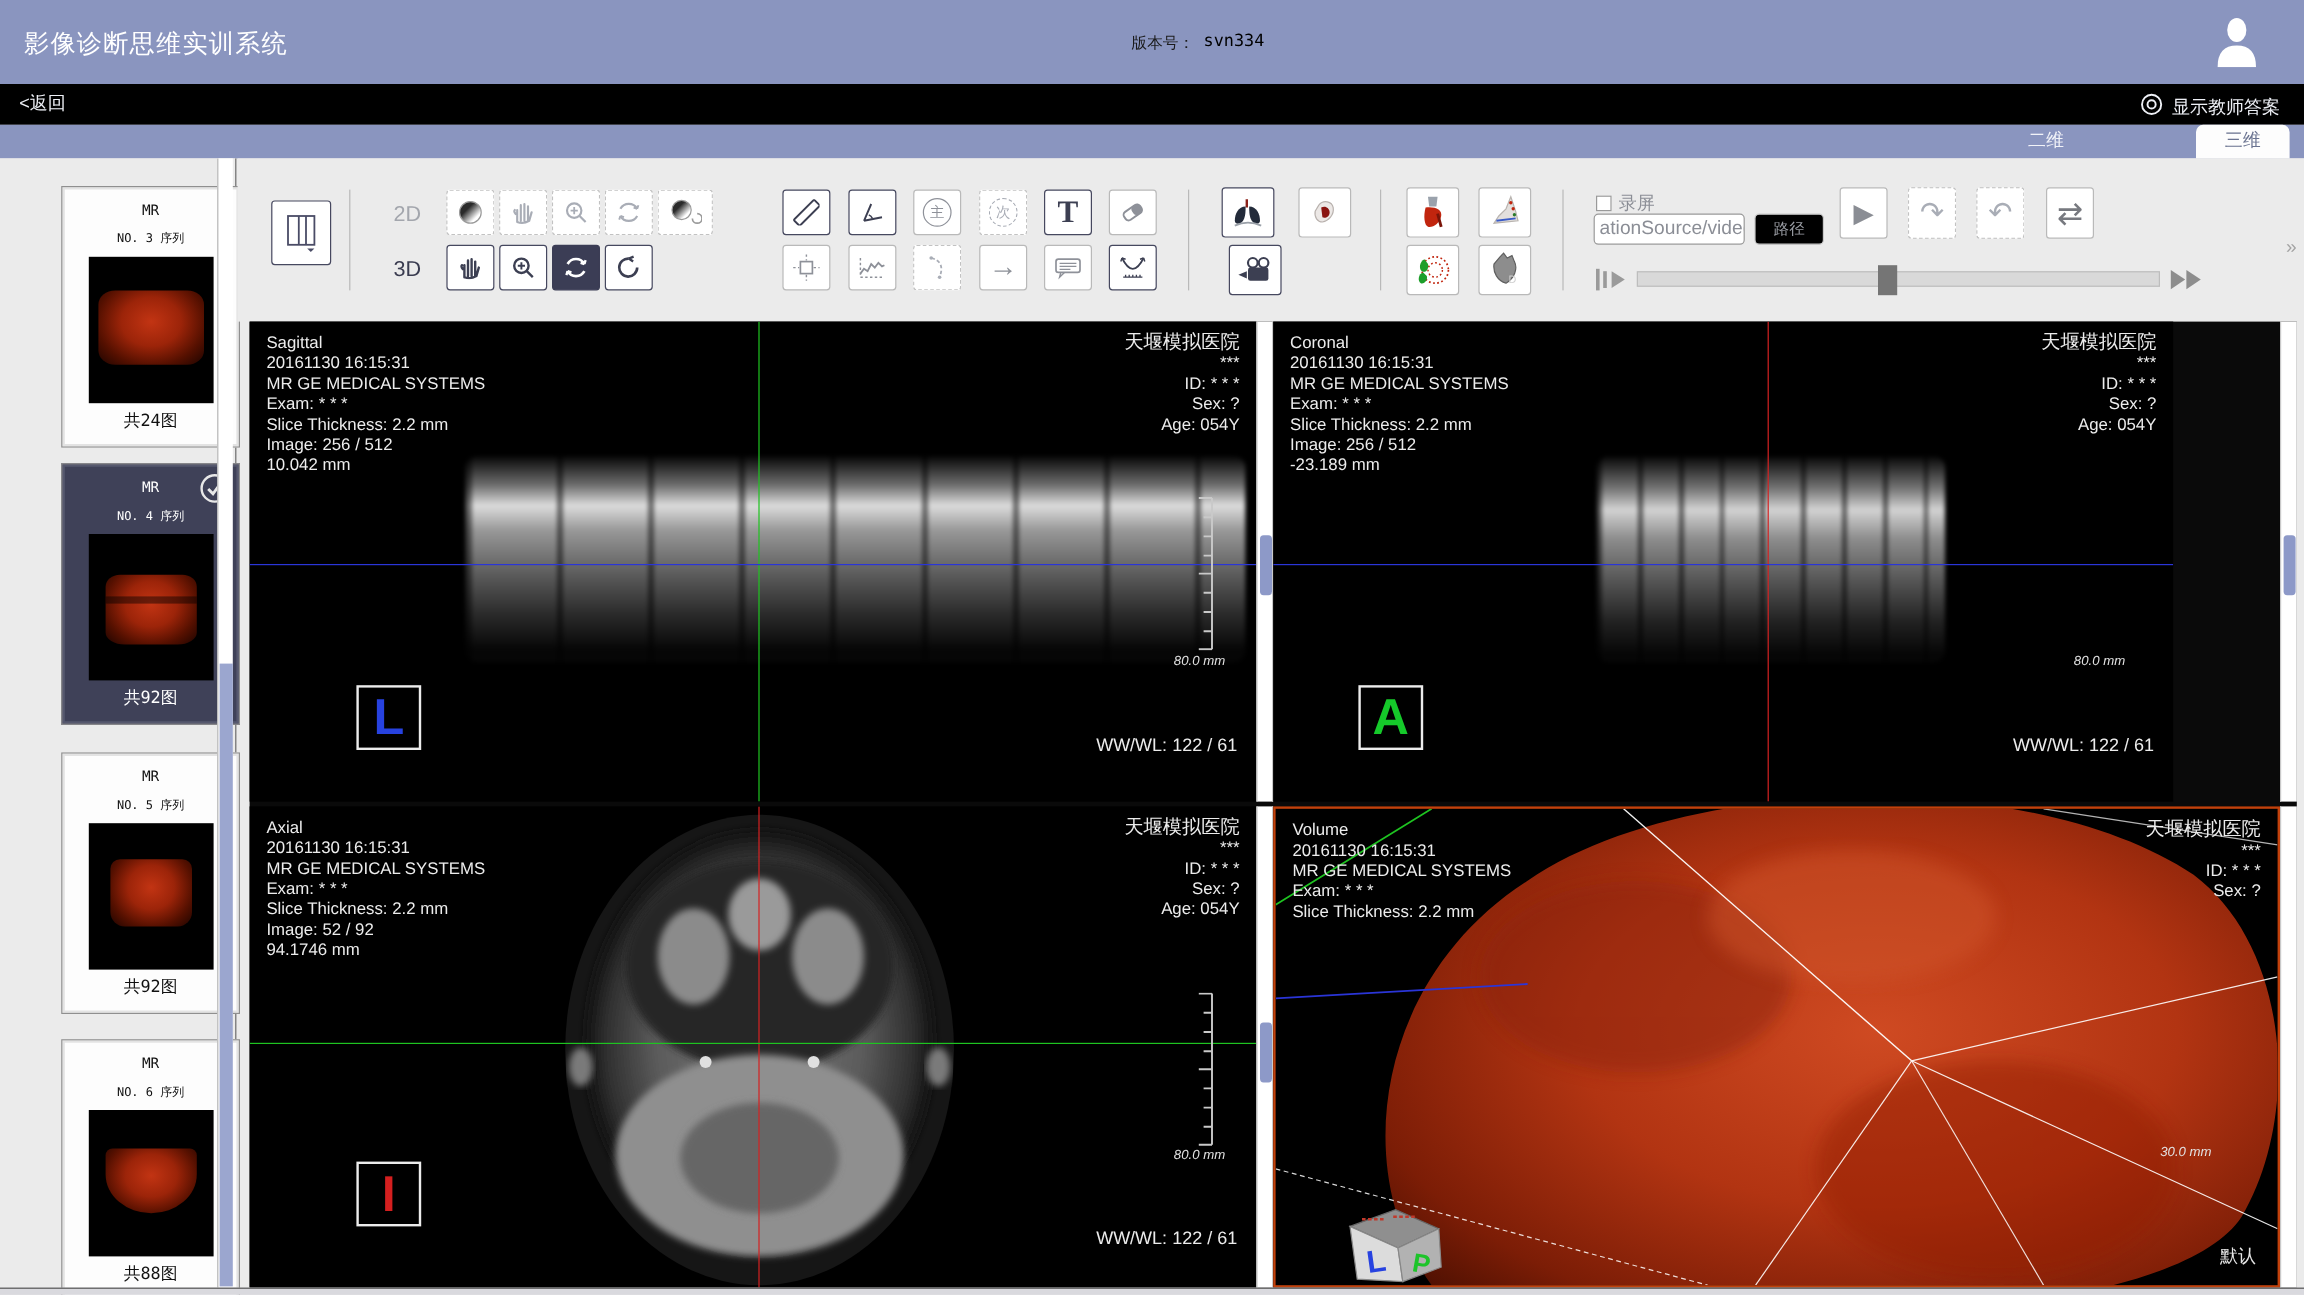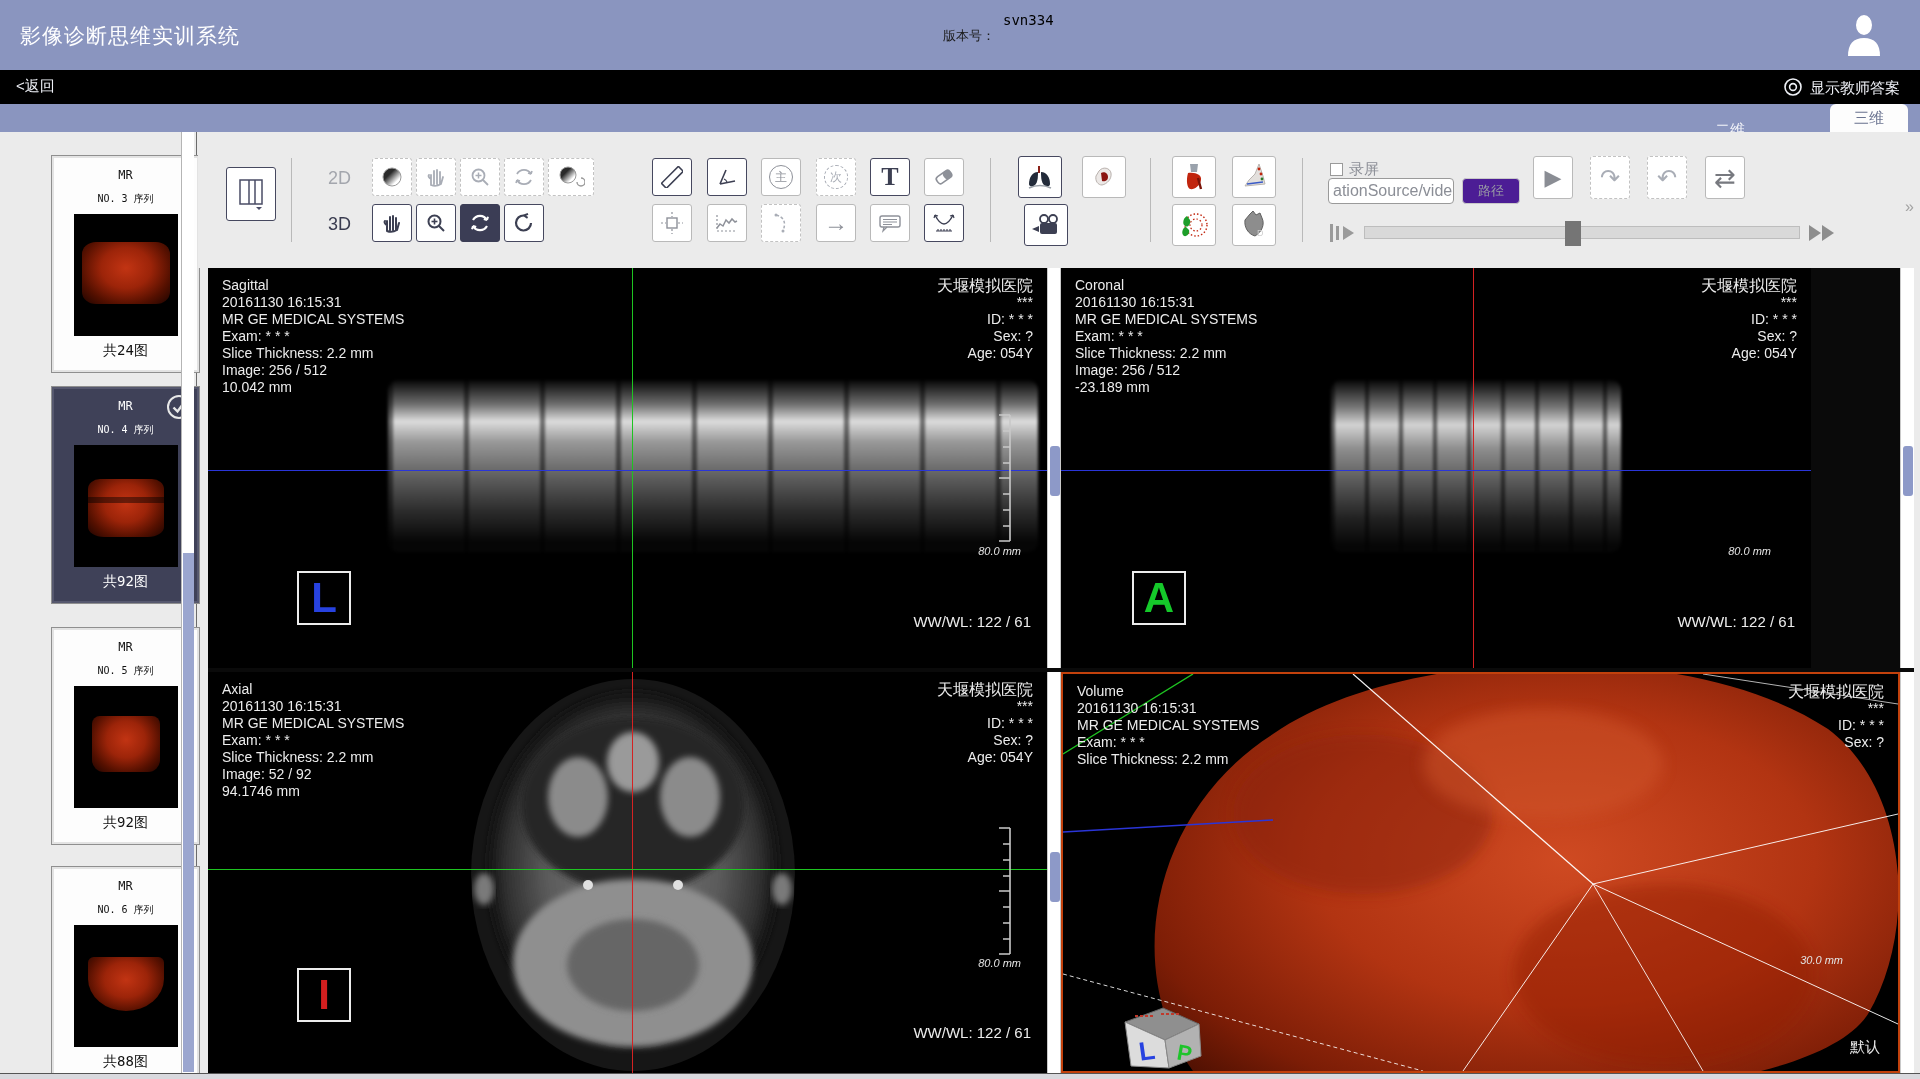--- a/index.html
+++ b/index.html
@@ -5,32 +5,32 @@
   * { margin:0; padding:0; box-sizing:border-box; }
   html,body { width:1920px; height:1079px; overflow:hidden; background:#ebebeb;
               font-family:"Liberation Sans", sans-serif; }
   #app { position:absolute; left:0; top:0; width:1920px; height:1079px; }
 
   
   .hdr { position:absolute; left:0; top:0; width:1920px; height:70px; background:#8a95bf;
          display:flex; align-items:center; }
   .hdr-title { position:absolute; left:20px; top:22px; color:#fff; font-size:21px; letter-spacing:1px; }
   .hdr-ver { position:absolute; left:943px; top:27px; color:#1b1b1b; font-size:13px; }
-  .hdr-ver-val { position:absolute; left:1003px; top:12px; color:#000; font-size:14px;
+  .hdr-ver-val { position:absolute; left:1003px; top:26px; color:#000; font-size:14px;
                  font-family:"DejaVu Sans Mono", monospace; }
   .user-ico { position:absolute; right:38px; top:14px; }
 
   .nav { position:absolute; left:0; top:70px; width:1920px; height:34px; background:#000000; }
   .nav-back { position:absolute; left:16px; top:7px; color:#eef0f6; font-size:15px; cursor:pointer; }
   .nav-ans { position:absolute; right:20px; top:7px; color:#eef0f6; font-size:15px; display:flex;
              align-items:center; gap:7px; cursor:pointer; }
 
   .tabbar { position:absolute; left:0; top:104px; width:1920px; height:28px; background:#8a95bf; }
-  .tab2d { position:absolute; right:150px; top:12px; width:80px; height:28px; color:#f2f3f8;
-           font-size:15px; text-align:center; line-height:28px; cursor:pointer; }
+  .tab2d { position:absolute; right:150px; top:0; width:80px; height:28px; color:#f2f3f8;
+           font-size:15px; line-height:28px; cursor:pointer; }
   .tab3d { position:absolute; right:12px; top:0; width:78px; height:28px; background:#fdfdfd;
            border-radius:6px 6px 0 0; color:#6a7390; font-size:15px; text-align:center;
            line-height:28px; cursor:pointer; }
 
   
   .sidebar { position:absolute; left:0; top:132px; width:197px; height:941px; background:#ebebeb;
              border-right:1px solid #6b6b6b; }
   .series-card { position:absolute; left:11px; width:149px; background:#fdfdfd;
                  border:1px solid #8f8f8f; box-shadow:inset 0 0 0 2px #e3e3e3; text-align:center;
                  font-family:"DejaVu Sans Mono", monospace; color:#111; cursor:pointer;margin-left:40px; }
@@ -62,21 +62,21 @@
   .grp-label { position:absolute; font-size:18px; }
   .u-ico { font-size:20px; line-height:1; }
 
   .rec-row { position:absolute; left:1132px; top:28px; display:flex; align-items:center; gap:6px;
              color:#8b8e96; font-size:15px; }
   .rec-box { width:13px; height:13px; border:1px solid #9a9a9a; background:#fff; display:inline-block; }
   .path-input { position:absolute; left:1130px; top:46px; width:126px; height:26px; border:1px solid #9a9a9a;
                 border-radius:4px; background:#fff; color:#8b8e96; font-size:16px; padding:0 4px;
                 overflow:hidden; white-space:nowrap; line-height:24px; }
   .path-btn { position:absolute; left:1264px; top:46px; width:58px; height:26px; border:1px solid #c9c9c9;
-              border-radius:4px; background:#4c1d95; color:#9a9da4; font-size:13px; text-align:center;
+              border-radius:4px; background:#000000; color:#9a9da4; font-size:13px; text-align:center;
               line-height:24px; cursor:pointer; }
   .slider-row { position:absolute; left:1130px; top:88px; width:515px; height:26px; }
   .sl-track { position:absolute; left:36px; top:6px; width:436px; height:13px; background:#d9d9d9;
               border:1px solid #bdbdbd; }
   .sl-thumb { position:absolute; left:200px; top:0; width:16px; height:25px; background:#757575; cursor:grab; }
   .more-chev { position:absolute; right:6px; top:66px; color:#a3a3a3; font-size:16px; }
 
   
   .vp-region { position:absolute; left:208px; top:268px; width:1706px; height:805px; background:#0a0a0a; }
   .vp { position:absolute; background:#000; overflow:hidden; }

